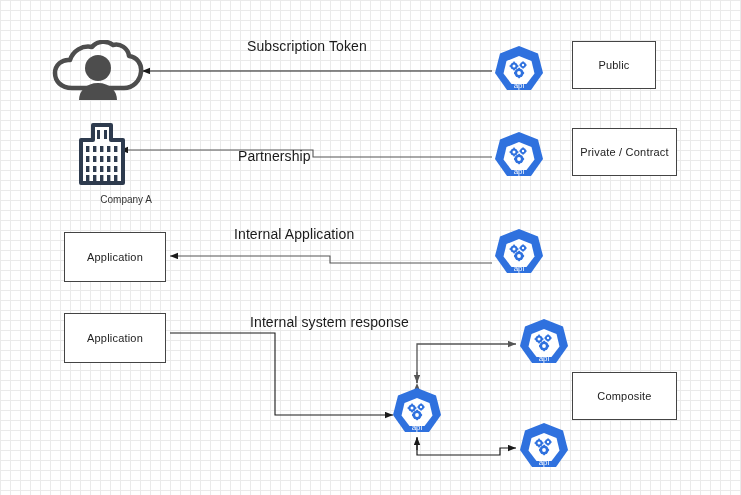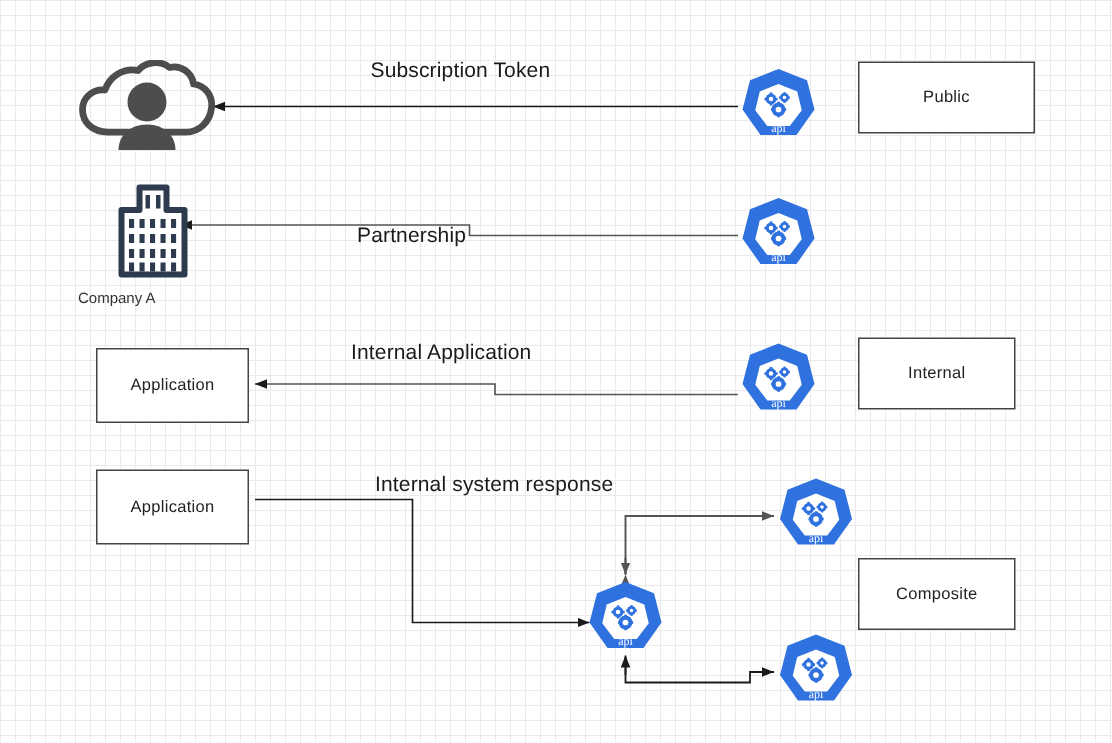--- a/index.html
+++ b/index.html
@@ -48,33 +48,33 @@
     white-space: nowrap;
     background: transparent;
     letter-spacing: 0.1px;
   }
   .node-caption {
     position: absolute;
     color: #333333;
     font-size: 10px;
     font-family: "Liberation Sans", sans-serif;
     white-space: nowrap;
-    text-align: left;
+    text-align: right;
   }
   .icon-wrap {
     position: absolute;
   }
   .api-label {
     position: absolute;
     left: 0;
     width: 100%;
     text-align: center;
     color: #ffffff;
     font-size: 8px;
-    font-family: Liberation Serif, serif;
+    font-family: Liberation Sans, sans-serif;
     pointer-events: none;
   }
 </style>
 </head>
 <body>
 
 <div id="canvas">
 
   <svg class="layer" viewBox="0 0 741 495" width="741" height="495" xmlns="http://www.w3.org/2000/svg">
     <defs>
@@ -116,21 +116,21 @@
   <div class="icon-wrap" style="left:52px; top:40px; width:92px; height:60px;">
     <svg viewBox="0 0 92 60" width="92" height="60" xmlns="http://www.w3.org/2000/svg">
       <path d="M20,48 C9,48 3,41 3,33 C3,25 10,19 18,20 C21,11 30,5 40,7
                C45,1 55,0 61,5 C68,3 76,8 77,16 C85,17 90,24 89,32
                C88,41 81,48 72,48 Z" fill="none" stroke="#4d4d4d" stroke-width="4.5" stroke-linejoin="round"></path>
       <circle cx="46" cy="28" r="13" fill="#4d4d4d"></circle>
       <path d="M46,43 C34,43 27,51 27,60 L65,60 C65,51 58,43 46,43 Z" fill="#4d4d4d"></path>
     </svg>
   </div>
 
-  <div class="node-box" style="left:572px; top:41px; width:118px; height:48px;">
+  <div class="node-box" style="left:572px; top:41px; width:84px; height:48px;">
     <span>Public</span>
   </div>
 
   <div class="icon-wrap" style="left:493px; top:45px; width:52px; height:52px;">
     <svg viewBox="0 0 52 52" width="52" height="52" xmlns="http://www.w3.org/2000/svg">
       <path d="M26,1 L45,8.5 L50,28 L38,45 L14,45 L2,28 L7,8.5 Z" fill="#2f71de"></path>
       <path d="M26,11 L38.5,16 L41.5,28.5 L33.5,39 L18.5,39 L10.5,28.5 L13.5,16 Z" fill="#ffffff"></path>
       <g fill="#2f71de">
         <circle cx="21" cy="21" r="3.6"></circle>
         <circle cx="21" cy="21" r="1.5" fill="#ffffff"></circle>
@@ -182,20 +182,23 @@
         <rect x="15" y="53" width="3.4" height="6"></rect>
         <rect x="22" y="53" width="3.4" height="6"></rect>
         <rect x="29" y="53" width="3.4" height="6"></rect>
         <rect x="36" y="53" width="3.4" height="6"></rect>
       </g>
     </svg>
   </div>
 
   <div class="node-caption" style="left:52px; top:194px; width:100px;">Company A</div>
 
+  <div class="node-box" style="left:572px; top:128px; width:105px; height:48px;">
+    <span>Private / Contract</span>
+  </div>
 
   <div class="icon-wrap" style="left:493px; top:131px; width:52px; height:52px;">
     <svg viewBox="0 0 52 52" width="52" height="52" xmlns="http://www.w3.org/2000/svg">
       <path d="M26,1 L45,8.5 L50,28 L38,45 L14,45 L2,28 L7,8.5 Z" fill="#2f71de"></path>
       <path d="M26,11 L38.5,16 L41.5,28.5 L33.5,39 L18.5,39 L10.5,28.5 L13.5,16 Z" fill="#ffffff"></path>
       <g fill="#2f71de">
         <circle cx="21" cy="21" r="3.6"></circle>
         <circle cx="21" cy="21" r="1.5" fill="#ffffff"></circle>
         <circle cx="30" cy="20" r="3.0"></circle>
         <circle cx="30" cy="20" r="1.2" fill="#ffffff"></circle>
@@ -217,23 +220,20 @@
     </svg>
     <span class="api-label" style="top:36px;">api</span>
   </div>
 
   <div class="edge-label" style="left:238px; top:136px;margin-top:12px;">Partnership</div>
 
   <div class="node-box" style="left:64px; top:232px; width:102px; height:50px;">
     <span>Application</span>
   </div>
 
-  <div class="node-box" style="left:572px; top:225px; width:105px; height:48px;">
-    <span>Internal</span>
-  </div>
 
   <div class="icon-wrap" style="left:493px; top:228px; width:52px; height:52px;">
     <svg viewBox="0 0 52 52" width="52" height="52" xmlns="http://www.w3.org/2000/svg">
       <path d="M26,1 L45,8.5 L50,28 L38,45 L14,45 L2,28 L7,8.5 Z" fill="#2f71de"></path>
       <path d="M26,11 L38.5,16 L41.5,28.5 L33.5,39 L18.5,39 L10.5,28.5 L13.5,16 Z" fill="#ffffff"></path>
       <g fill="#2f71de">
         <circle cx="21" cy="21" r="3.6"></circle>
         <circle cx="21" cy="21" r="1.5" fill="#ffffff"></circle>
         <circle cx="30" cy="20" r="3.0"></circle>
         <circle cx="30" cy="20" r="1.2" fill="#ffffff"></circle>

